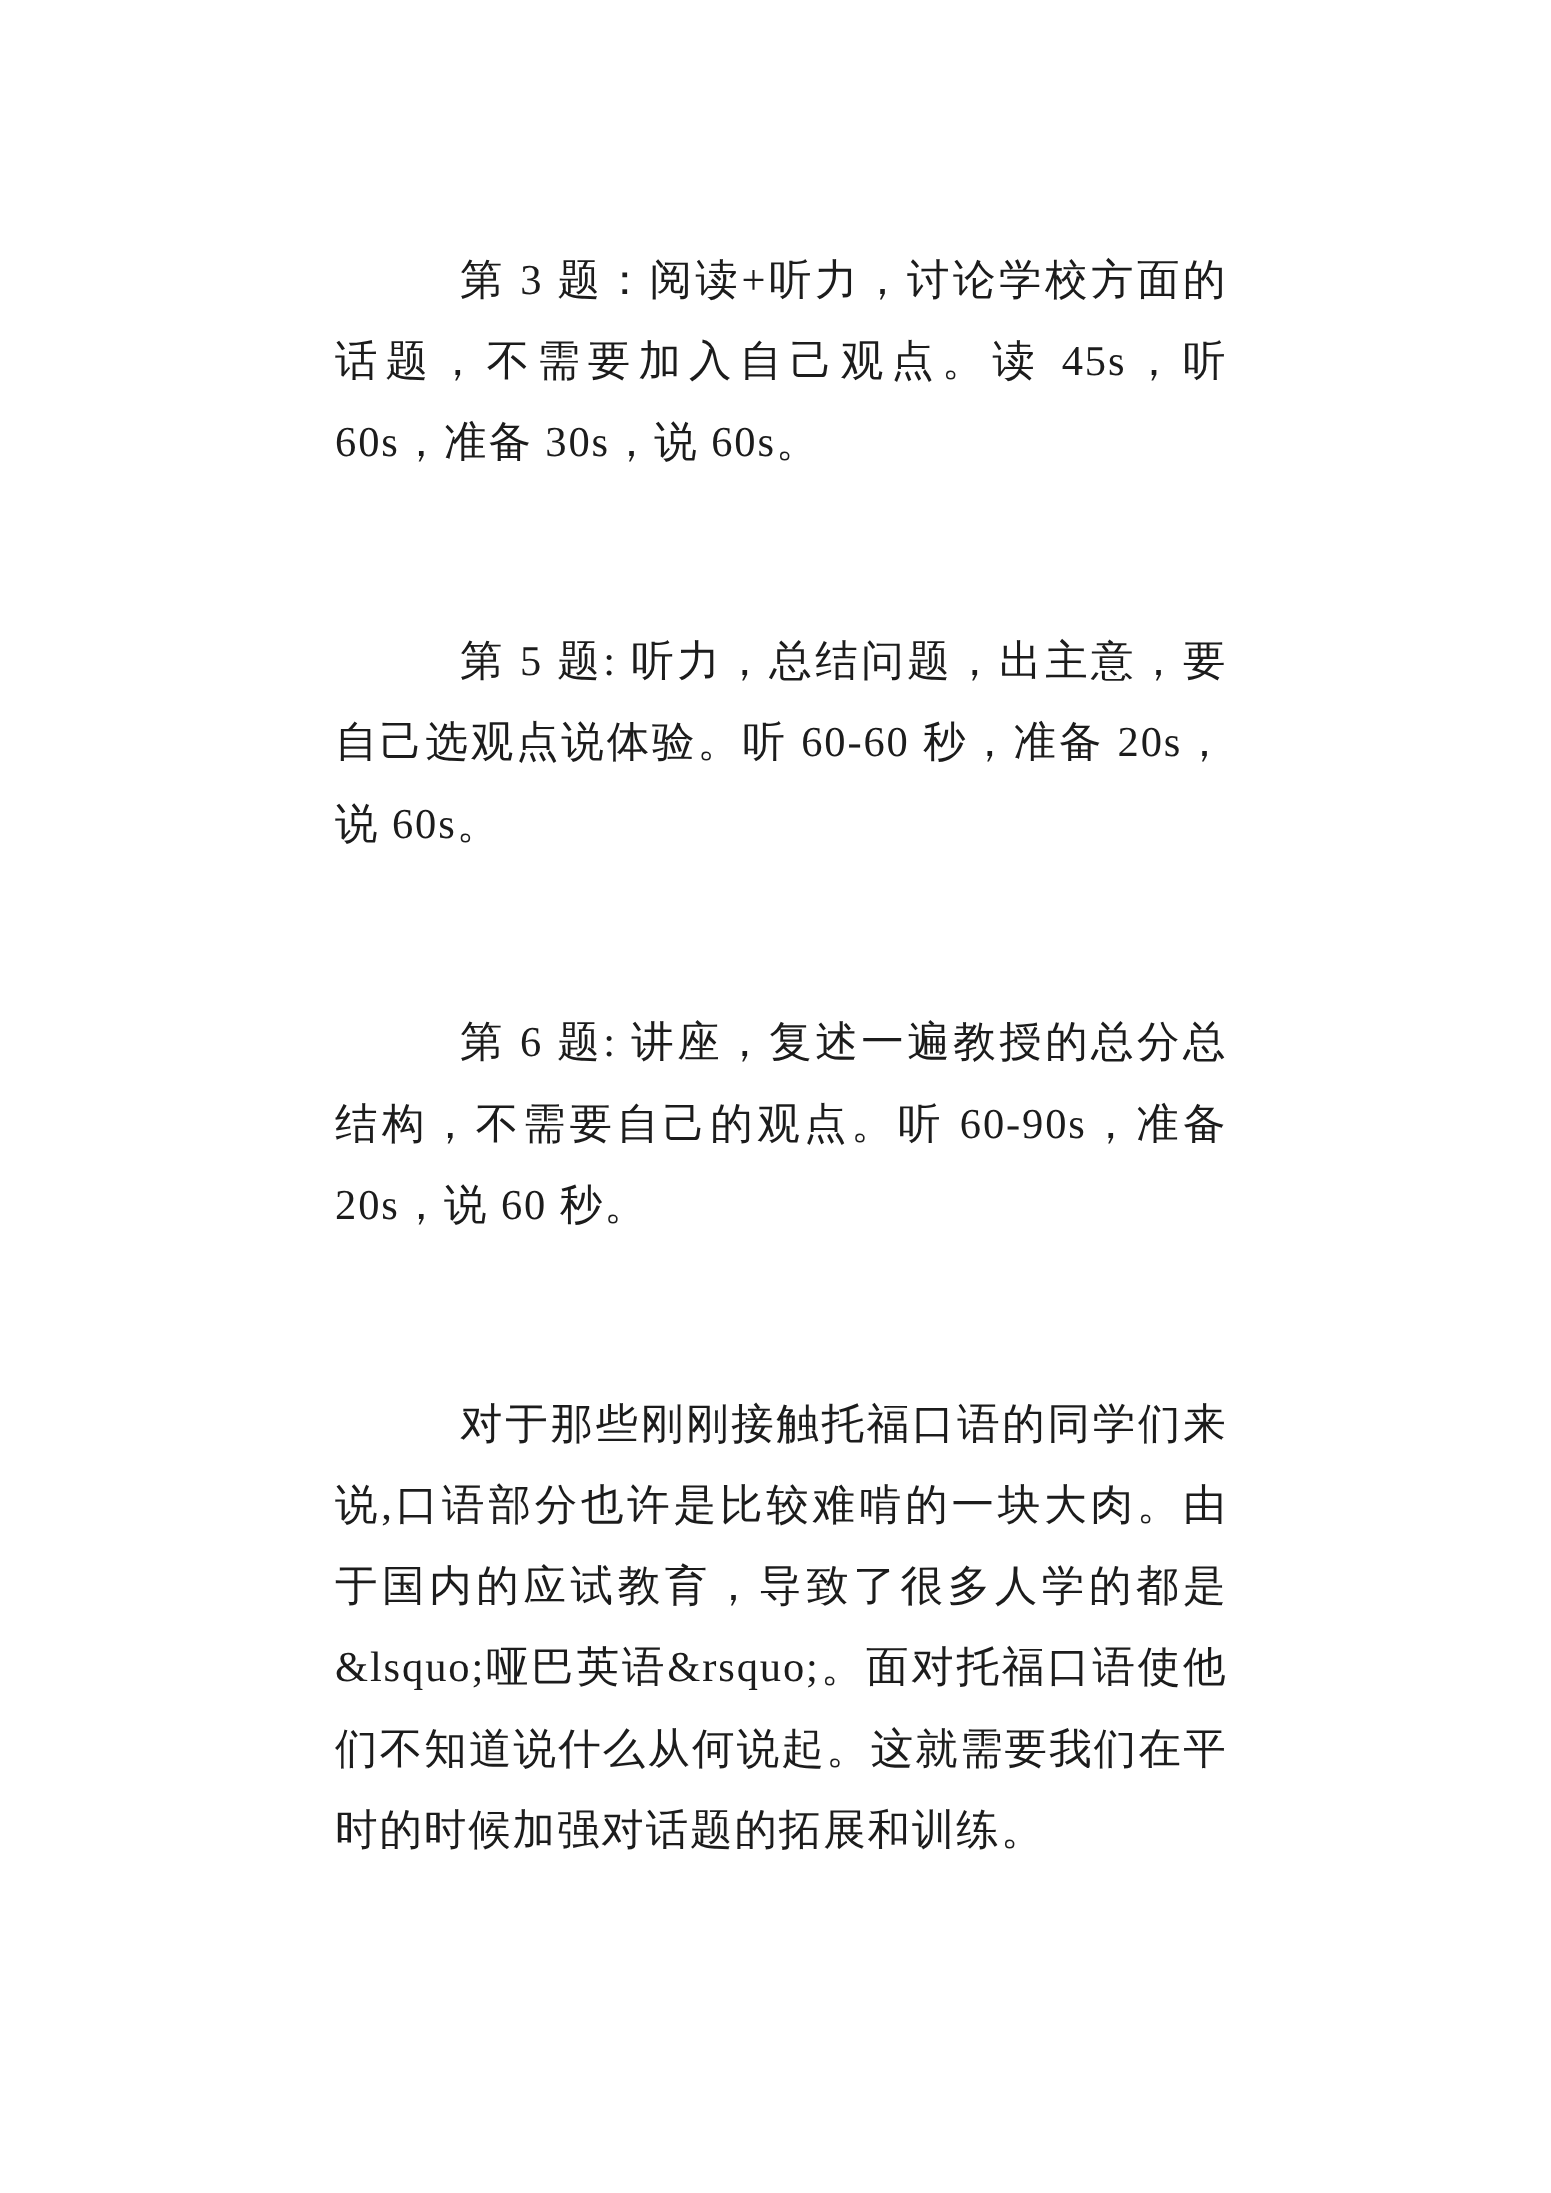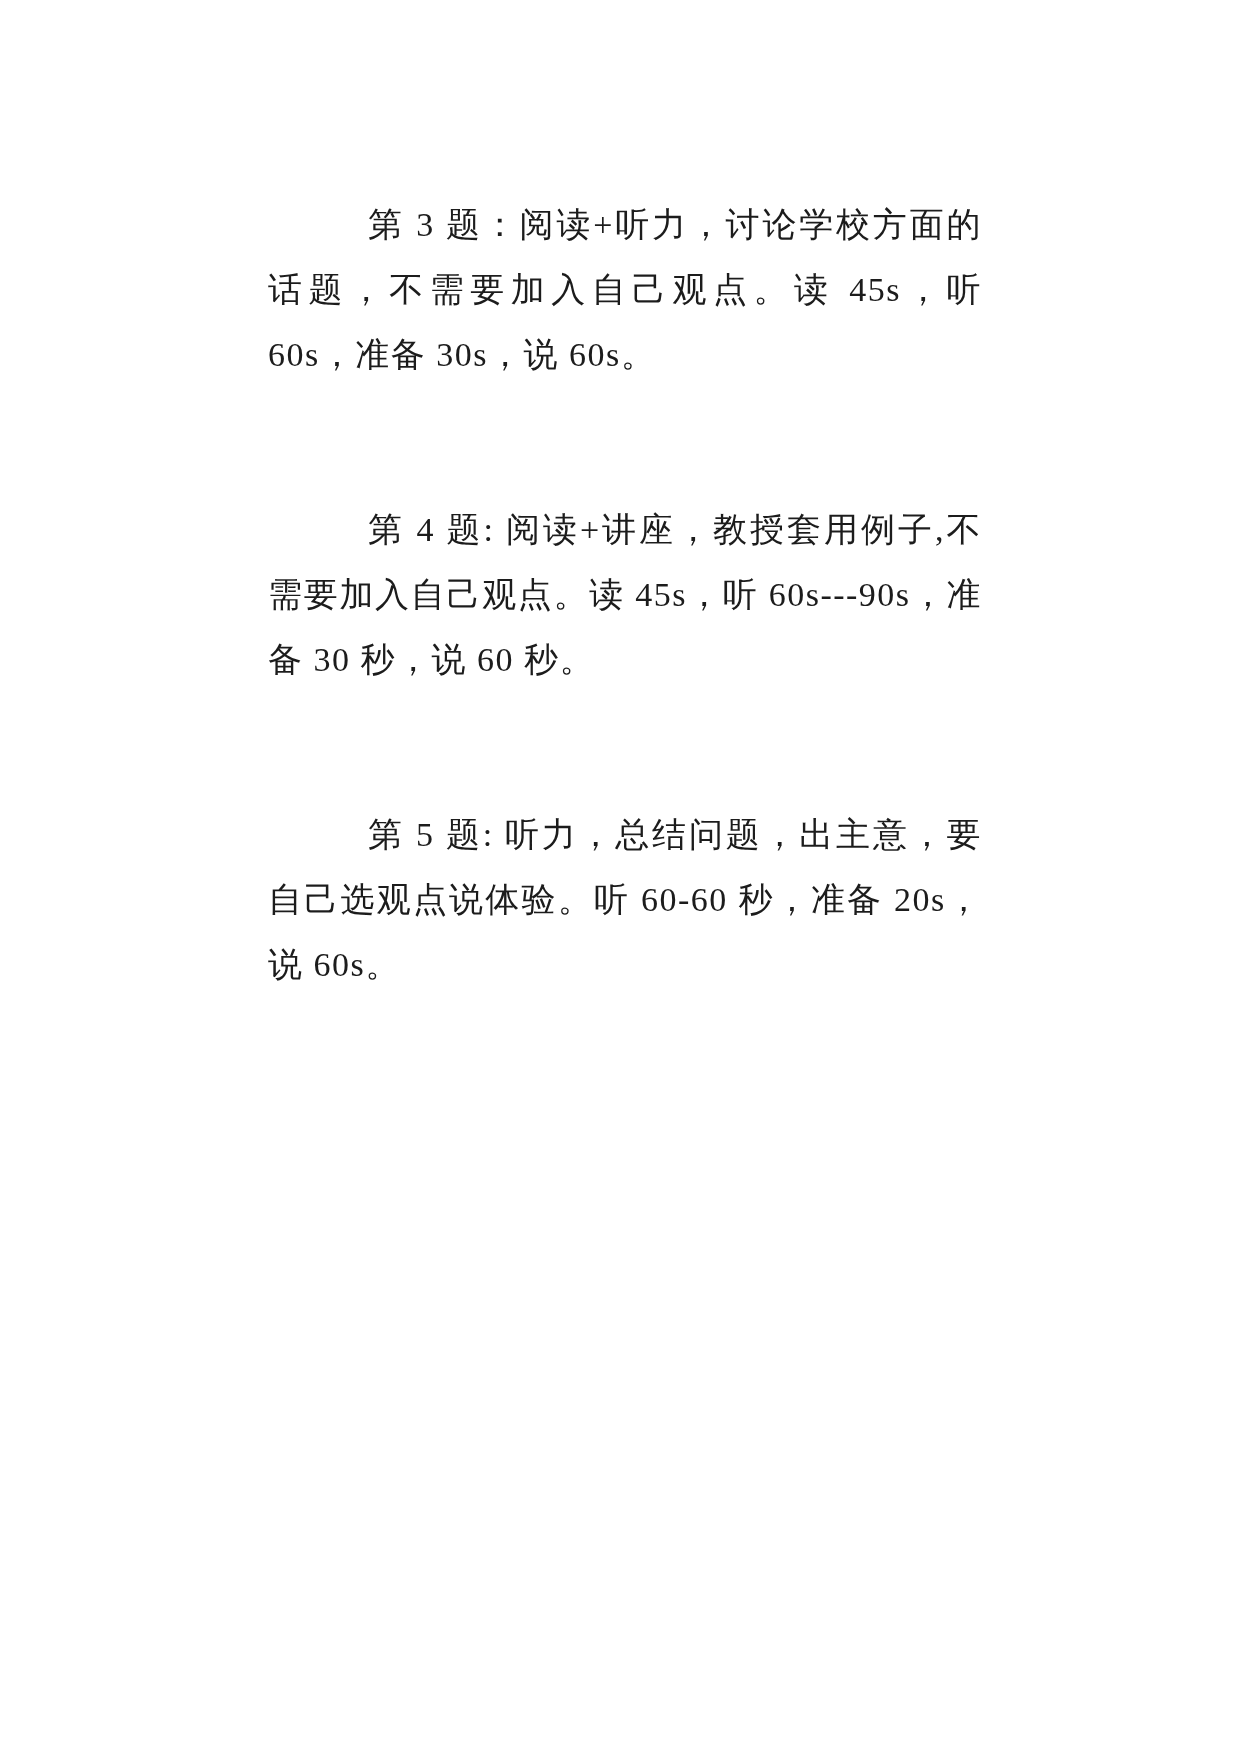--- a/index.html
+++ b/index.html
@@ -30,15 +30,16 @@
     }
     .page p:last-child {
       margin-bottom: 0;
     }
   </style>
 </head>
 <body>
 
 <div class="page">
   <p>第 3 题：阅读+听力，讨论学校方面的话题，不需要加入自己观点。读 45s，听 60s，准备 30s，说 60s。</p>
-  <p>第 4 题: 阅读+讲座，教授套用例子,不需要加入自己观点。读 45s，听 60s---90s，准备 30 秒，说 60 秒。</p>
   <p>第 5 题: 听力，总结问题，出主意，要自己选观点说体验。听 60-60 秒，准备 20s，说 60s。</p>
+  <p>第 6 题: 讲座，复述一遍教授的总分总结构，不需要自己的观点。听 60-90s，准备 20s，说 60 秒。</p>
+  <p>对于那些刚刚接触托福口语的同学们来说,口语部分也许是比较难啃的一块大肉。由于国内的应试教育，导致了很多人学的都是&amp;lsquo;哑巴英语&amp;rsquo;。面对托福口语使他们不知道说什么从何说起。这就需要我们在平时的时候加强对话题的拓展和训练。</p>
 </div>
 
 </body></html>

